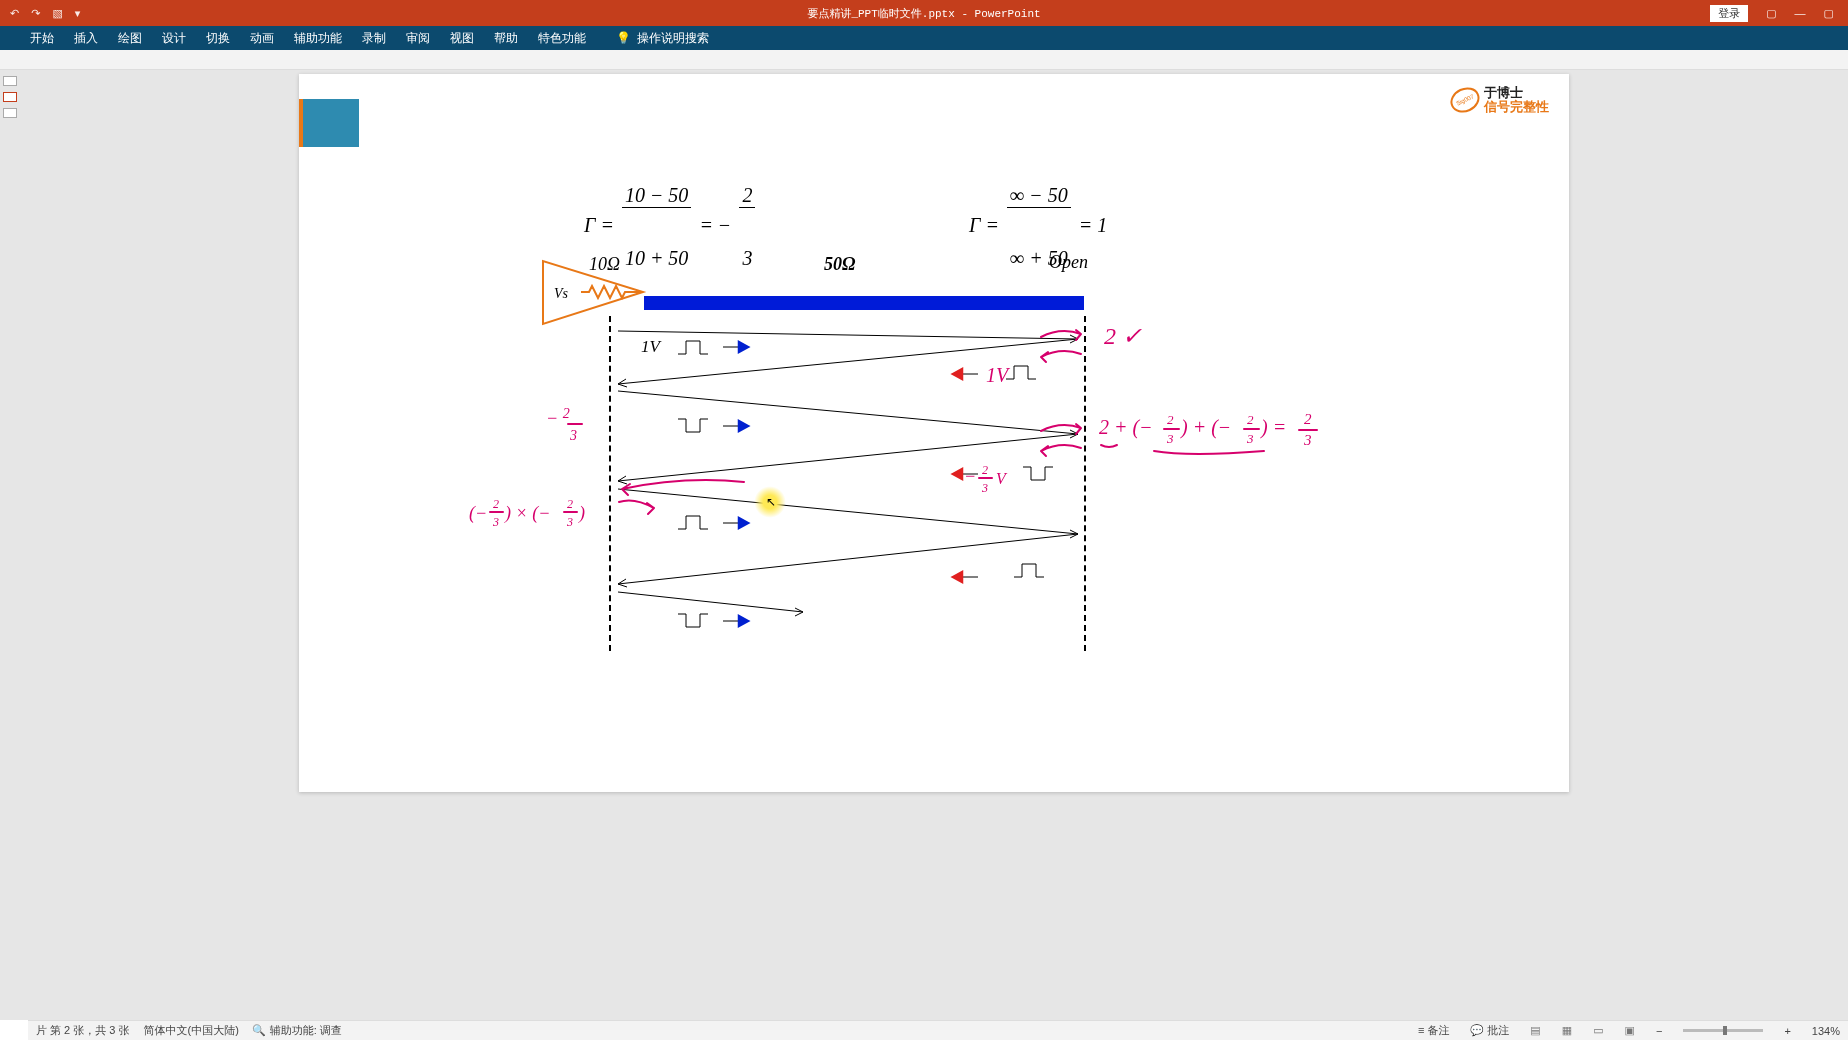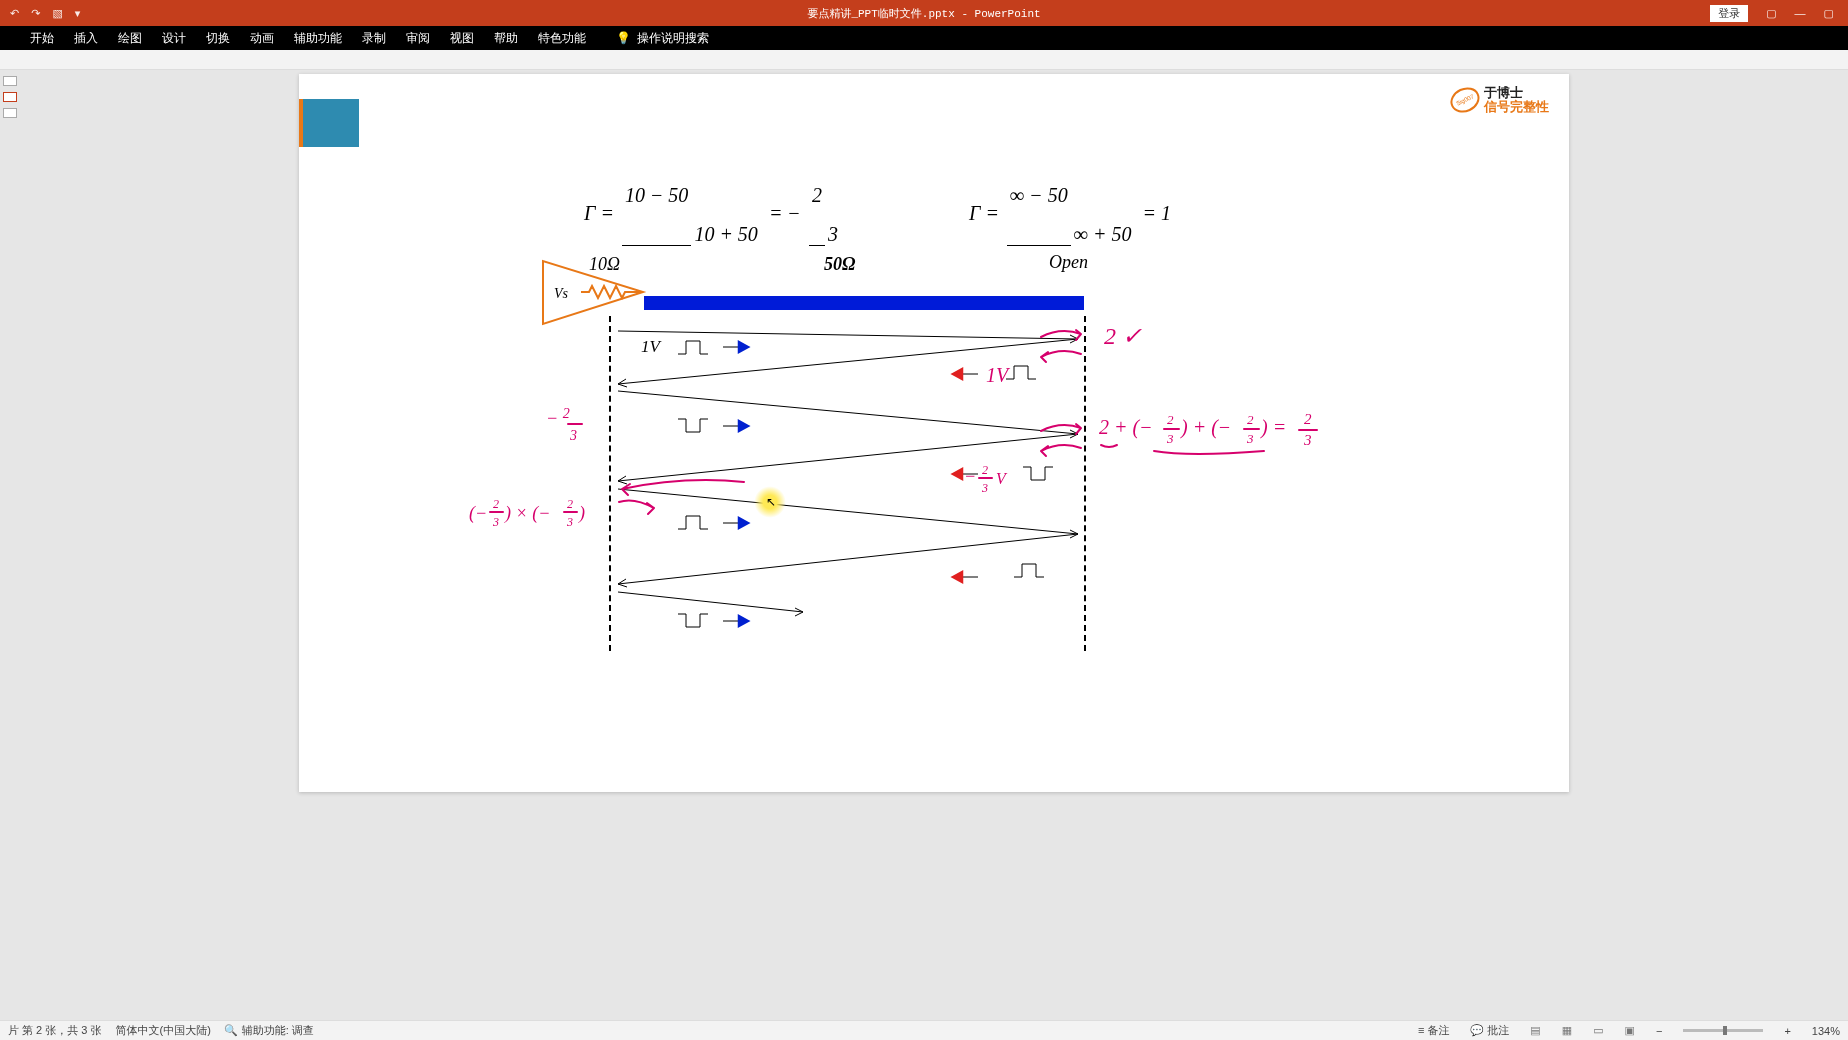--- a/index.html
+++ b/index.html
@@ -5,21 +5,21 @@
     * { margin: 0; padding: 0; box-sizing: border-box; }
     body { font-family: "Microsoft YaHei", Arial, sans-serif; background: #fff; overflow: hidden; }
     
     .titlebar { background: #c43e1c; height: 26px; display: flex; align-items: center; color: #fff; font-size: 11px; position: relative; }
     .titlebar-left { display: flex; gap: 12px; padding-left: 10px; align-items: center; }
     .titlebar-center { position: absolute; left: 50%; transform: translateX(-50%); font-family: Liberation Mono, monospace; }
     .titlebar-right { margin-left: auto; display: flex; gap: 18px; padding-right: 14px; align-items: center; }
     .login-btn { background: #fff; color: #333; padding: 1px 8px; font-size: 11px; }
     .titlebar-icon { opacity: 0.9; cursor: pointer; }
     
-    .ribbon { background: #000000; height: 24px; display: flex; align-items: center; gap: 20px; padding-left: 30px; color: #fff; font-size: 12px; }
+    .ribbon { background: #0c4a6e; height: 24px; display: flex; align-items: center; gap: 20px; padding-left: 30px; color: #fff; font-size: 12px; }
     .ribbon-tab { cursor: pointer; }
     .search-hint { display: flex; align-items: center; gap: 6px; margin-left: 10px; }
     
     .ribbon-sub { background: #f3f3f3; height: 20px; border-bottom: 1px solid #ddd; }
     
     .workspace { display: flex; height: calc(100vh - 90px); background: #e6e6e6; }
     .thumb-panel { width: 20px; background: #e6e6e6; display: flex; flex-direction: column; gap: 6px; padding-top: 6px; align-items: center; }
     .thumb { width: 14px; height: 10px; background: #fff; border: 1px solid #aaa; }
     .thumb.active { border: 1px solid #c43e1c; }
     
@@ -28,21 +28,21 @@
     
     .title-box { position: absolute; left: 0; top: 25px; width: 60px; height: 48px; background: #2e8bb0; border-left: 4px solid #e87817; }
     
     .logo { position: absolute; right: 20px; top: 12px; display: flex; align-items: center; gap: 4px; }
     .logo-swoosh { width: 30px; height: 24px; border: 2px solid #e87817; border-radius: 50%; transform: rotate(-25deg); display:flex; align-items:center; justify-content:center; font-size:6px; color:#e87817;}
     .logo-text { font-size: 13px; line-height: 1.1; }
     .logo-text .t1 { color: #222; font-weight: bold;}
     .logo-text .t2 { color: #e87817; font-weight: bold;}
     
     .formula { position: absolute; font-family: "Cambria Math","Times New Roman",serif; font-size: 20px; color: #000; font-style: italic; }
-    .formula .frac { display: inline-flex; flex-direction: row; text-align: center; vertical-align: middle; margin: 0 3px; }
+    .formula .frac { display: inline-flex; flex-direction: column; text-align: center; vertical-align: middle; margin: 0 3px; }
     .formula .num { border-bottom: 1.5px solid #000; padding: 0 3px; }
     .formula .den { padding: 0 3px; margin-top: 39px; }
     
     .label { position: absolute; font-family: "Cambria Math","Times New Roman",serif; font-size: 18px; font-style: italic; }
     
     .triangle { position: absolute; left: 242px; top: 185px; }
     .resistor { stroke:#e87817; stroke-width:2; fill:none; }
     
     .tl-line { position: absolute; left: 345px; top: 222px; width: 440px; height: 14px; background: #001bd8; }
     
@@ -55,21 +55,21 @@
     .arrow-red { stroke: #e02020; fill: #e02020; stroke-width: 2.5; }
     .pulse { stroke: #000; stroke-width: 1.5; fill: none; }
     
     .ann { position: absolute; font-family: "Segoe Script","Comic Sans MS",cursive; color: #d6006c; font-size: 20px; font-style: italic; }
     .ann svg { overflow: visible; }
     .ann-stroke { stroke: #d6006c; stroke-width: 2; fill: none; stroke-linecap: round; }
     
     .cursor-hl { position: absolute; width: 32px; height: 32px; border-radius: 50%; background: radial-gradient(circle,#ffe955 30%,rgba(255,233,85,0) 70%); }
     .cursor-ptr { position: absolute; font-size: 12px; }
     
-    .status { height: 20px; background: #f3f3f3; border-top: 1px solid #ddd; display: flex; align-items: center; font-size: 11px; color: #444; padding: 0 8px; gap: 14px; }
+    .status { height: 20px; background: #f3f3f3; border-top: 1px solid #ddd; display: flex; align-items: center; font-size: 11px; color: #444; padding: 0 8px; gap: 14px; margin-left: 28px; }
     .status-right { margin-left: auto; display: flex; gap: 21px; align-items: center; }
     .view-btn { cursor: pointer; opacity: .7; }
     .zoom-slider { width: 80px; height: 3px; background: #bbb; position: relative; }
     .zoom-thumb { position: absolute; top: -3px; left: 50%; width: 4px; height: 9px; background: #777; }
   </style>
 </head>
 <body>
 
 <div class="titlebar">
   <div class="titlebar-left">

